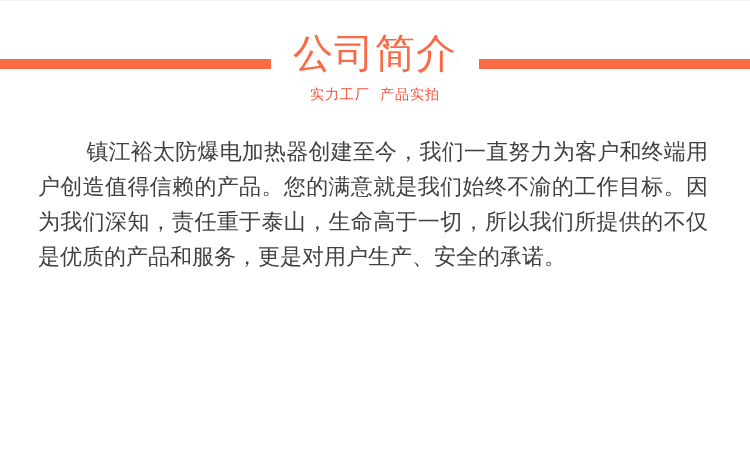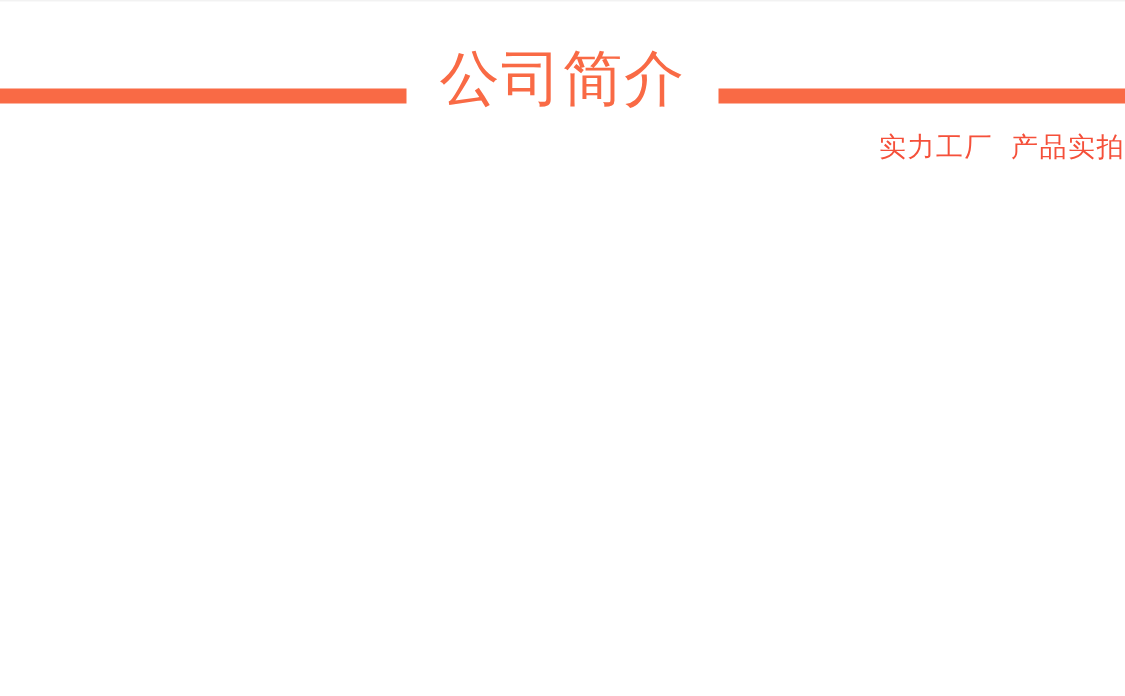--- a/index.html
+++ b/index.html
@@ -40,26 +40,25 @@
     font-size: 40px;
     line-height: 1.1;
     font-weight: 400;
     color: var(--accent);
     letter-spacing: 1px;
     padding: 0 22px;
     white-space: nowrap;
   }
   .section-subtitle {
     margin-top: 11px;
-    font-size: 18px;
+    font-size: 14px;
     font-weight: 400;
     color: var(--subtitle);
     letter-spacing: 1px;
     white-space: pre;
-    text-align: right;
   }
   .content {
     padding: 30px 42px 0 38px;
     color: var(--text);
     font-size: 22px;
     line-height: 35px;
     text-align: justify;
   }
   .para {
     text-indent: 2.2em;
@@ -74,15 +73,16 @@
   <div class="header">
     <div class="title-row">
       <div class="divider-bar"></div>
       <h1 class="section-title">公司简介</h1>
       <div class="divider-bar"></div>
     </div>
     <div class="section-subtitle">实力工厂  产品实拍</div>
   </div>
 
   <div class="content">
+    <p class="para">镇江裕太防爆电加热器创建至今，我们一直努力为客户和终端用户创造值得信赖的产品。您的满意就是我们始终不渝的工作目标。因为我们深知，责任重于泰山，生命高于一切，所以我们所提供的不仅是优质的产品和服务，更是对用户生产、安全的承诺。</p>
   </div>
 
 </div>
 
 </body></html>

